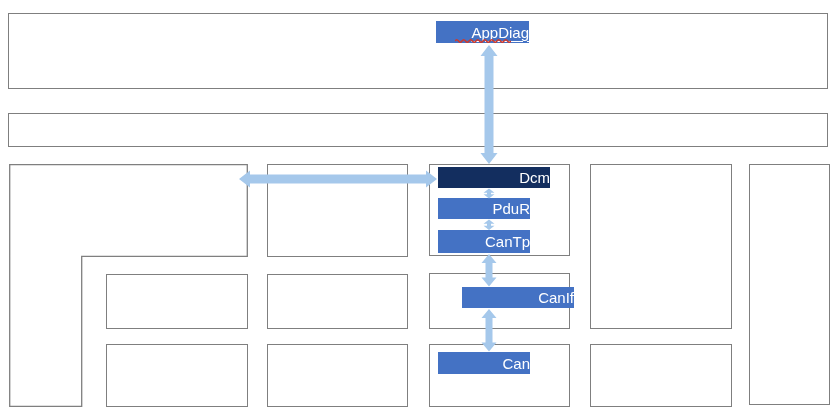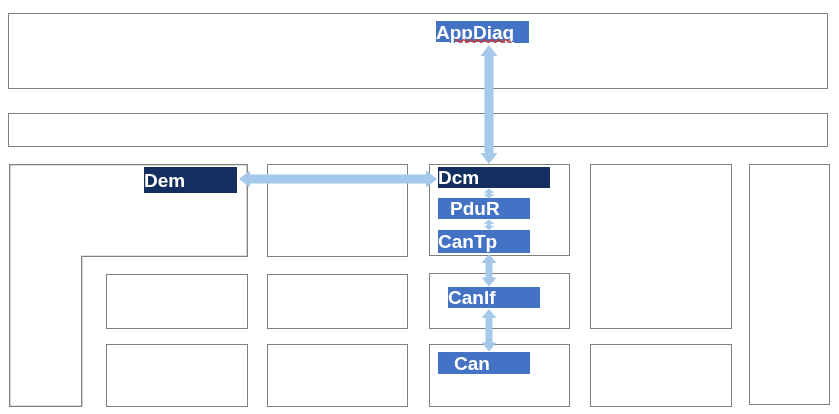--- a/index.html
+++ b/index.html
@@ -35,27 +35,26 @@
     fill: none;
     stroke: var(--container-border, #7f7f7f);
     stroke-width: 1.3;
   }
   
   .module {
     position: absolute;
     box-sizing: border-box;
     display: flex;
     align-items: center;
-    justify-content: flex-start;
+    justify-content: flex-end;
     color: #ffffff;
-    font-size: 19px;
+    font-size: 15px;
     line-height: 1;
     background: var(--module-fill, #4472c4);
     z-index: 2;
-    font-weight: bold;
   }
   .module.dark {
     background: var(--module-fill-dark, #132e5f);
   }
   .module .underlined {
     text-decoration: underline;
     text-decoration-thickness: 1px;
     text-underline-offset: 3px;
   }
   .squiggle {
@@ -109,37 +108,34 @@
   <div class="container-box" style="left:429px; top:344px; width:141px; height:63px;"></div>
   <div class="container-box" style="left:590px; top:344px; width:142px; height:63px;"></div>
 
   <div class="module" style="left:436px; top:21px; width:93px; height:22px;">
     <span class="underlined">AppDiag</span>
     <svg class="squiggle" width="56" height="5" viewBox="0 0 56 5">
       <path d="M0 3 Q1.75 0.5 3.5 3 T7 3 T10.5 3 T14 3 T17.5 3 T21 3 T24.5 3 T28 3 T31.5 3 T35 3 T38.5 3 T42 3 T45.5 3 T49 3 T52.5 3 T56 3"></path>
     </svg>
   </div>
 
-  <div class="module dark" style="left:144px; top:167px; width:93px; height:26px;">
-    <span>Dem</span>
-  </div>
 
   <div class="module dark" style="left:438px; top:167px; width:112px; height:21px;">
     <span>Dcm</span>
   </div>
 
   <div class="module" style="left:438px; top:198px; width:92px; height:21px;padding-left:12px;">
     <span>PduR</span>
   </div>
 
   <div class="module" style="left:438px; top:230px; width:92px; height:23px;">
     <span>CanTp</span>
   </div>
 
-  <div class="module" style="left:448px; top:287px; width:92px; height:21px;">
+  <div class="module" style="left:462px; top:287px; width:112px; height:21px;">
     <span>CanIf</span>
   </div>
 
   <div class="module" style="left:438px; top:352px; width:92px; height:22px;padding-left:16px;">
     <span>Can</span>
   </div>
 
   <svg class="arrow-layer">
 
     <polygon points="489,45 497.5,56 493.5,56 493.5,153 497.5,153 489,164 480.5,153 484.5,153 484.5,56 480.5,56"></polygon>

